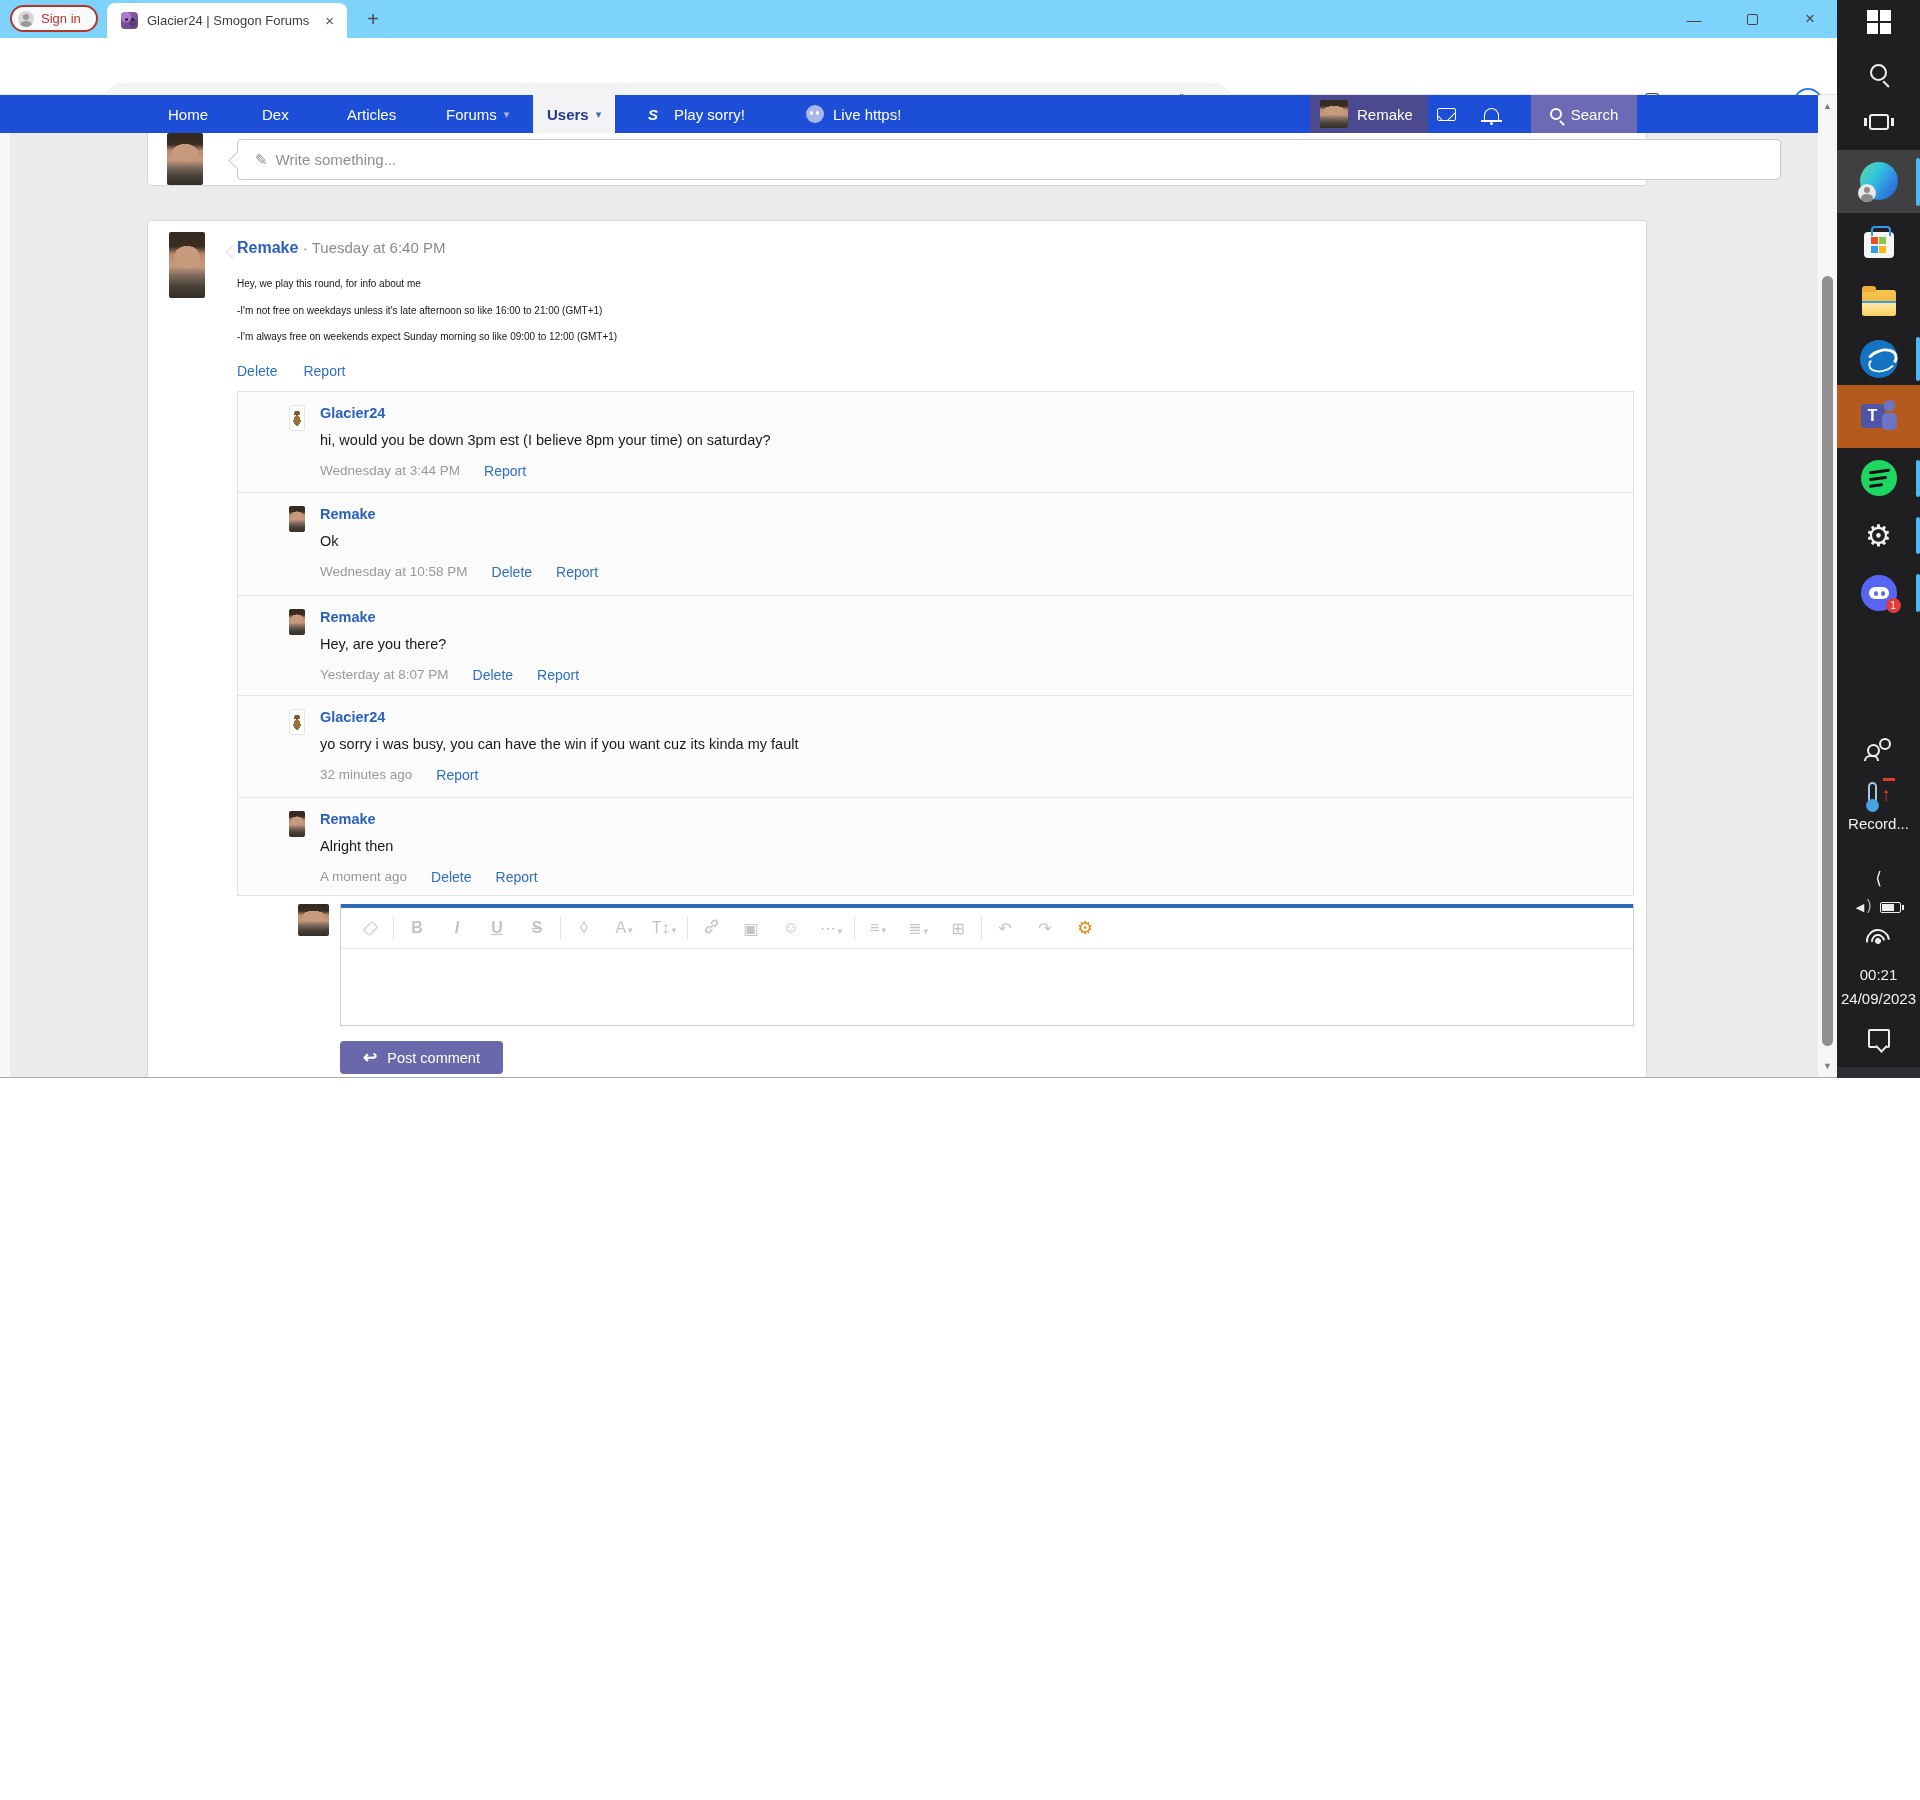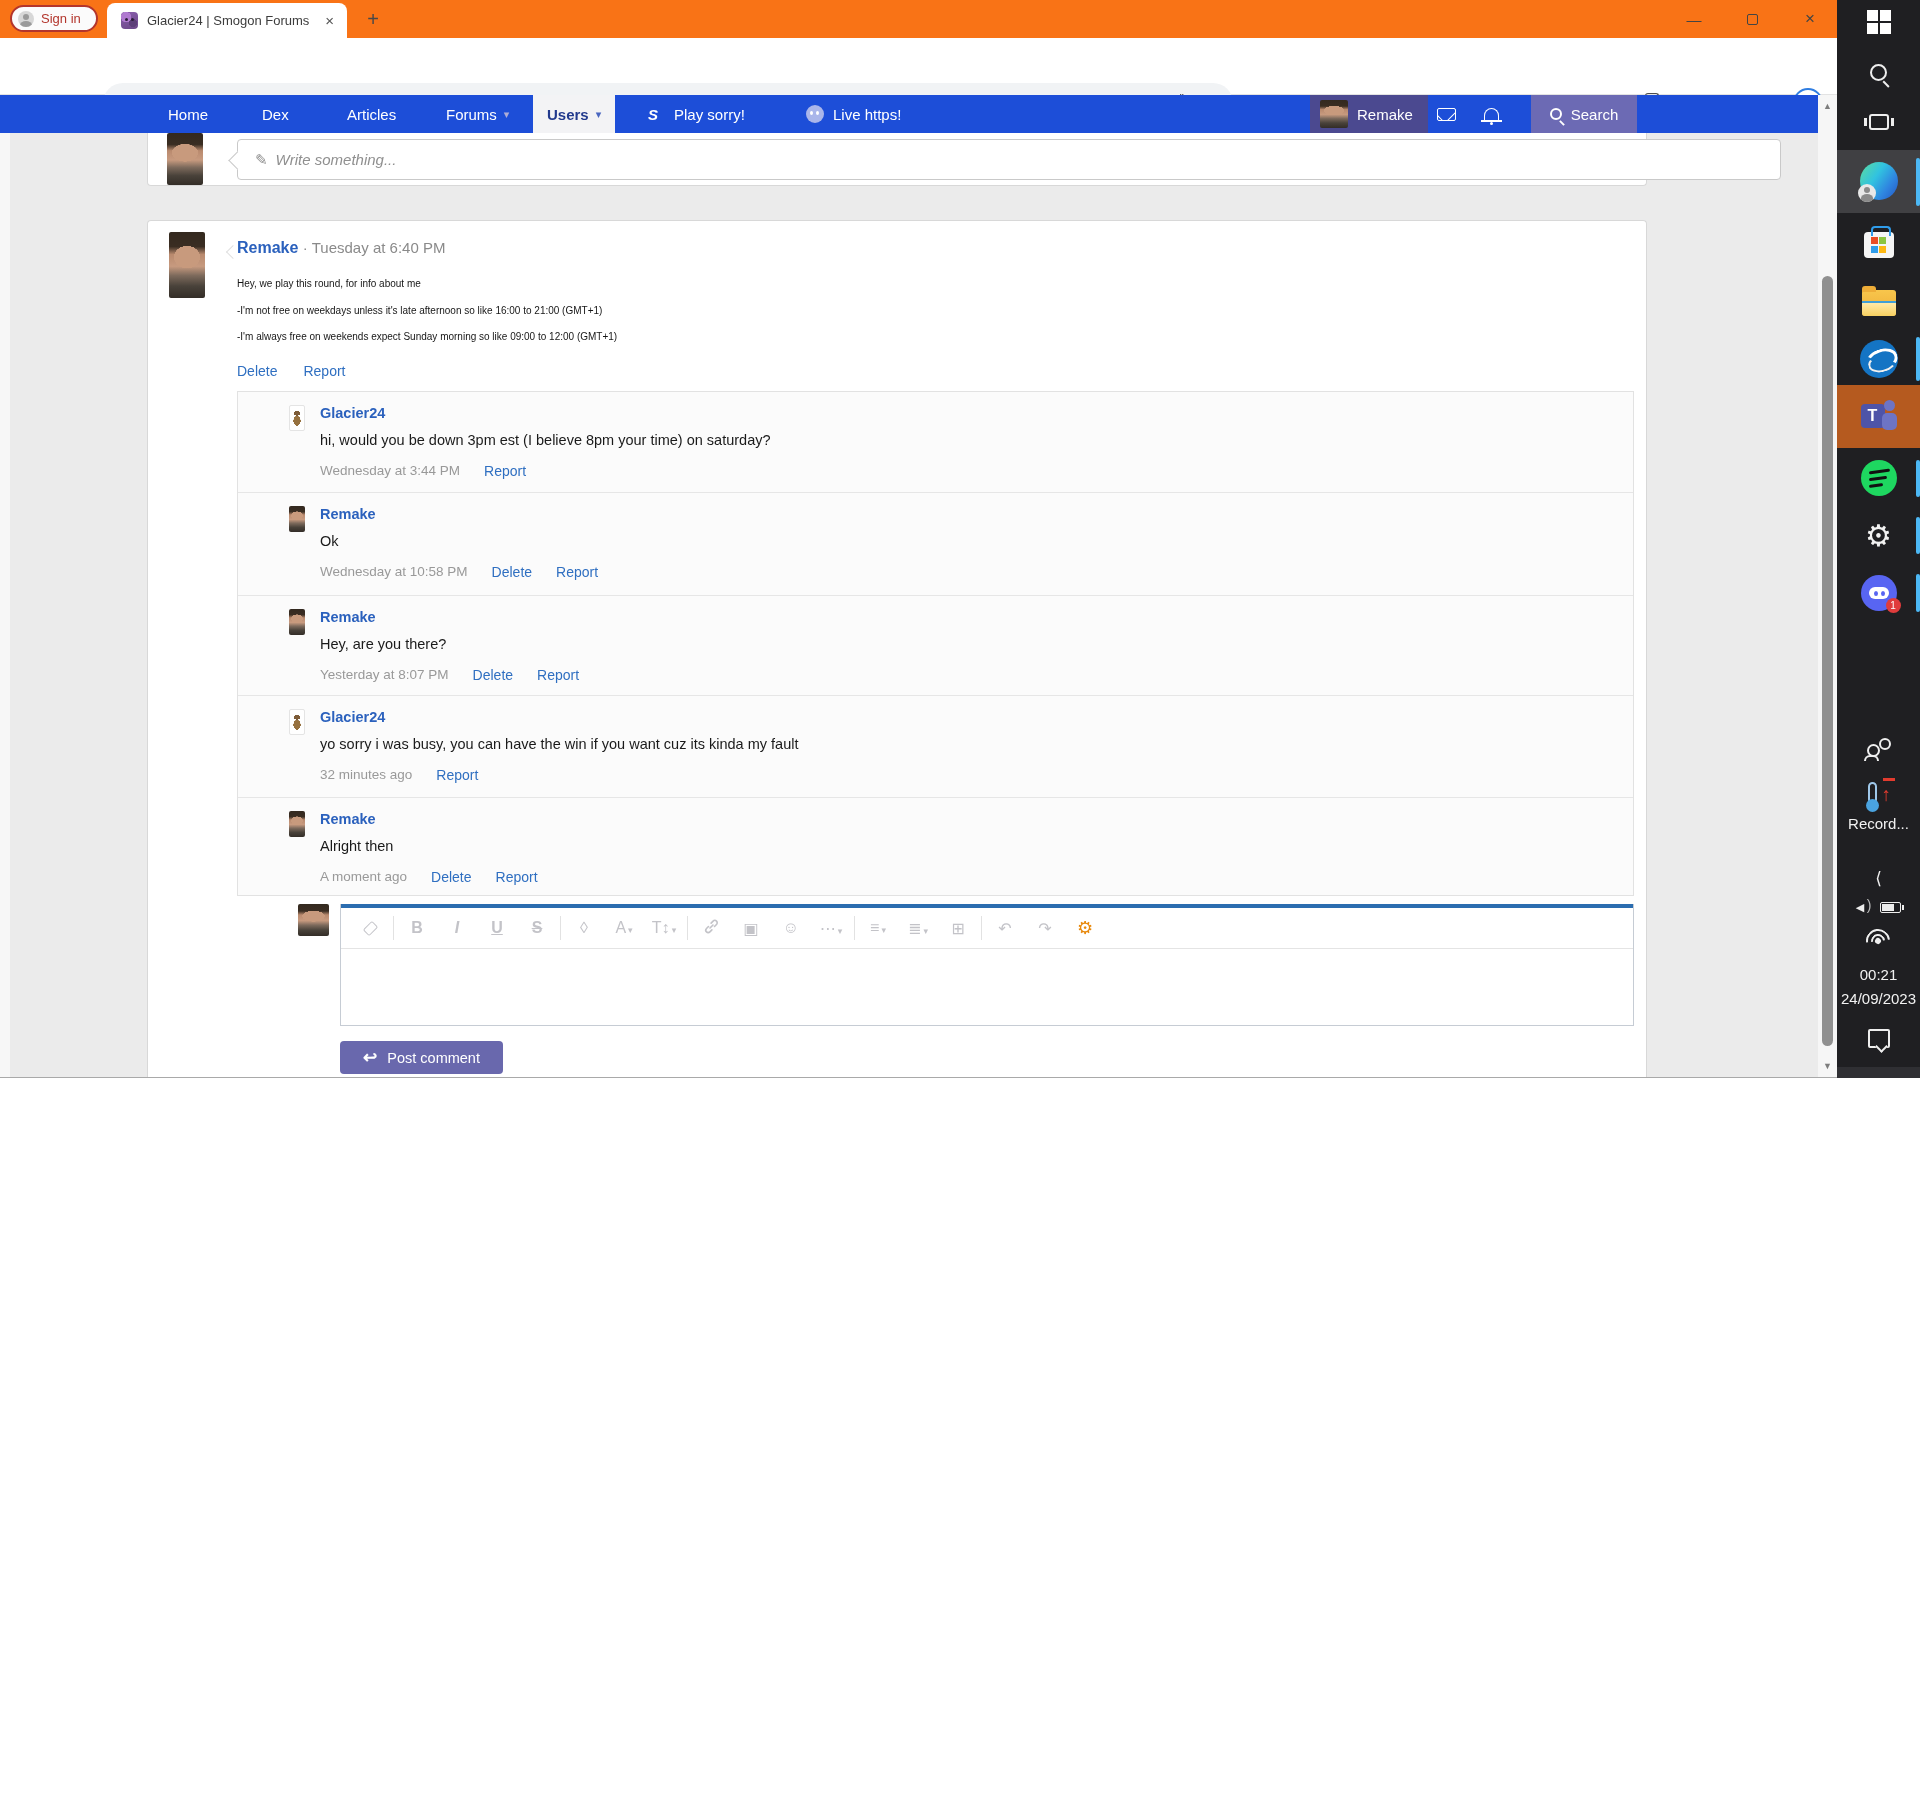--- a/index.html
+++ b/index.html
@@ -2,21 +2,21 @@
 <html><head>
 <meta charset="utf-8">
 <style>
   * { margin:0; padding:0; box-sizing:border-box; }
   html,body { background:#fff; }
   body { font-family:"Liberation Sans","DejaVu Sans",sans-serif; }
   #screen { position:relative; width:1920px; height:1800px; background:#fff; overflow:hidden; }
   .abs { position:absolute; }
 
   
-  #tabstrip { left:0; top:0; width:1837px; height:38px; background:#f97316;text-decoration:underline; }
+  #tabstrip { left:0; top:0; width:1837px; height:38px; background:#7dd3fc;text-decoration:underline; }
   #signin-pill { left:10px; top:5px; width:88px; height:27px; background:#fbfbfb; border:2px solid #b3352c;
     border-radius:15px; display:flex; align-items:center; gap:7px; padding-left:6px; }
   #signin-pill .phead { width:16px; height:16px; border-radius:50%; background:#d7d7d7; position:relative; overflow:hidden;}
   #signin-pill .phead::before{content:"";position:absolute;left:5px;top:3px;width:6px;height:6px;border-radius:50%;background:#9a9a9a;}
   #signin-pill .phead::after{content:"";position:absolute;left:2px;top:10px;width:12px;height:8px;border-radius:50% 50% 0 0;background:#9a9a9a;}
   #signin-pill span { color:#b3352c; font-size:13px; }
   #tab { left:107px; top:3px; width:240px; height:35px; background:#fff; border-radius:8px 8px 0 0;
     display:flex; align-items:center; padding:0 10px 0 14px; gap:9px; }
   #favicon { width:17px; height:17px; border-radius:4px;
     background: radial-gradient(circle at 30% 30%, #b07ad0 0 30%, transparent 31%),
@@ -86,21 +86,21 @@
   #content { left:0; top:133px; width:1818px; height:944px; background:#ebebeb; }
   #left-strip { left:0; top:0; width:10px; height:944px; background:#f7f7f7; }
   .card { background:#fff; border:1px solid #d8d8d8; }
   #card-compose { left:147px; top:0px; width:1500px; height:53px; border-top:none; border-radius:0 0 4px 4px; }
   #compose-avatar { left:19px; top:0px; width:36px; height:52px; border-radius:2px; }
   #compose-box { left:89px; top:6px; width:1544px; height:41px; border:1px solid #c9c9c9; border-radius:4px; background:#fff;
     display:flex; align-items:center; padding-left:17px; gap:8px; position:absolute;}
   #compose-box::before { content:""; position:absolute; left:-7px; top:14px; width:12px; height:12px; background:#fff;
     border-left:1px solid #c9c9c9; border-bottom:1px solid #c9c9c9; transform:rotate(45deg); }
   #compose-box .pencil { color:#8f8f8f; font-size:15px; }
-  #compose-box .ph { color:#8f8f8f; font-size:15px;font-style:italic; }
+  #compose-box .ph { color:#8f8f8f; font-size:15px; }
 
   #card-post { left:147px; top:87px; width:1500px; height:857px; border-radius:4px 4px 0 0; border-bottom:none; }
   #post-avatar { left:21px; top:11px; width:36px; height:66px; border-radius:2px; }
   #post-arrow { left:80px; top:26px; width:10px; height:10px; background:#fff; border-left:1px solid #e0e0e0; border-bottom:1px solid #e0e0e0; transform:rotate(45deg); }
   #post-header { left:89px; top:18px; font-size:16px; }
   .userlink { color:#2b61bd; font-weight:bold; text-decoration:none; }
   #post-header .meta { color:#8a8a8a; font-weight:normal; font-size:15px; }
   #post-body { left:89px; top:50px; font-size:10px; color:#161616; line-height:26.5px; }
   #post-actions { left:89px; top:142px; font-size:14px; display:flex; gap:26px; }
   .blue-link { color:#2f6fc1; text-decoration:none; font-size:14px; }

